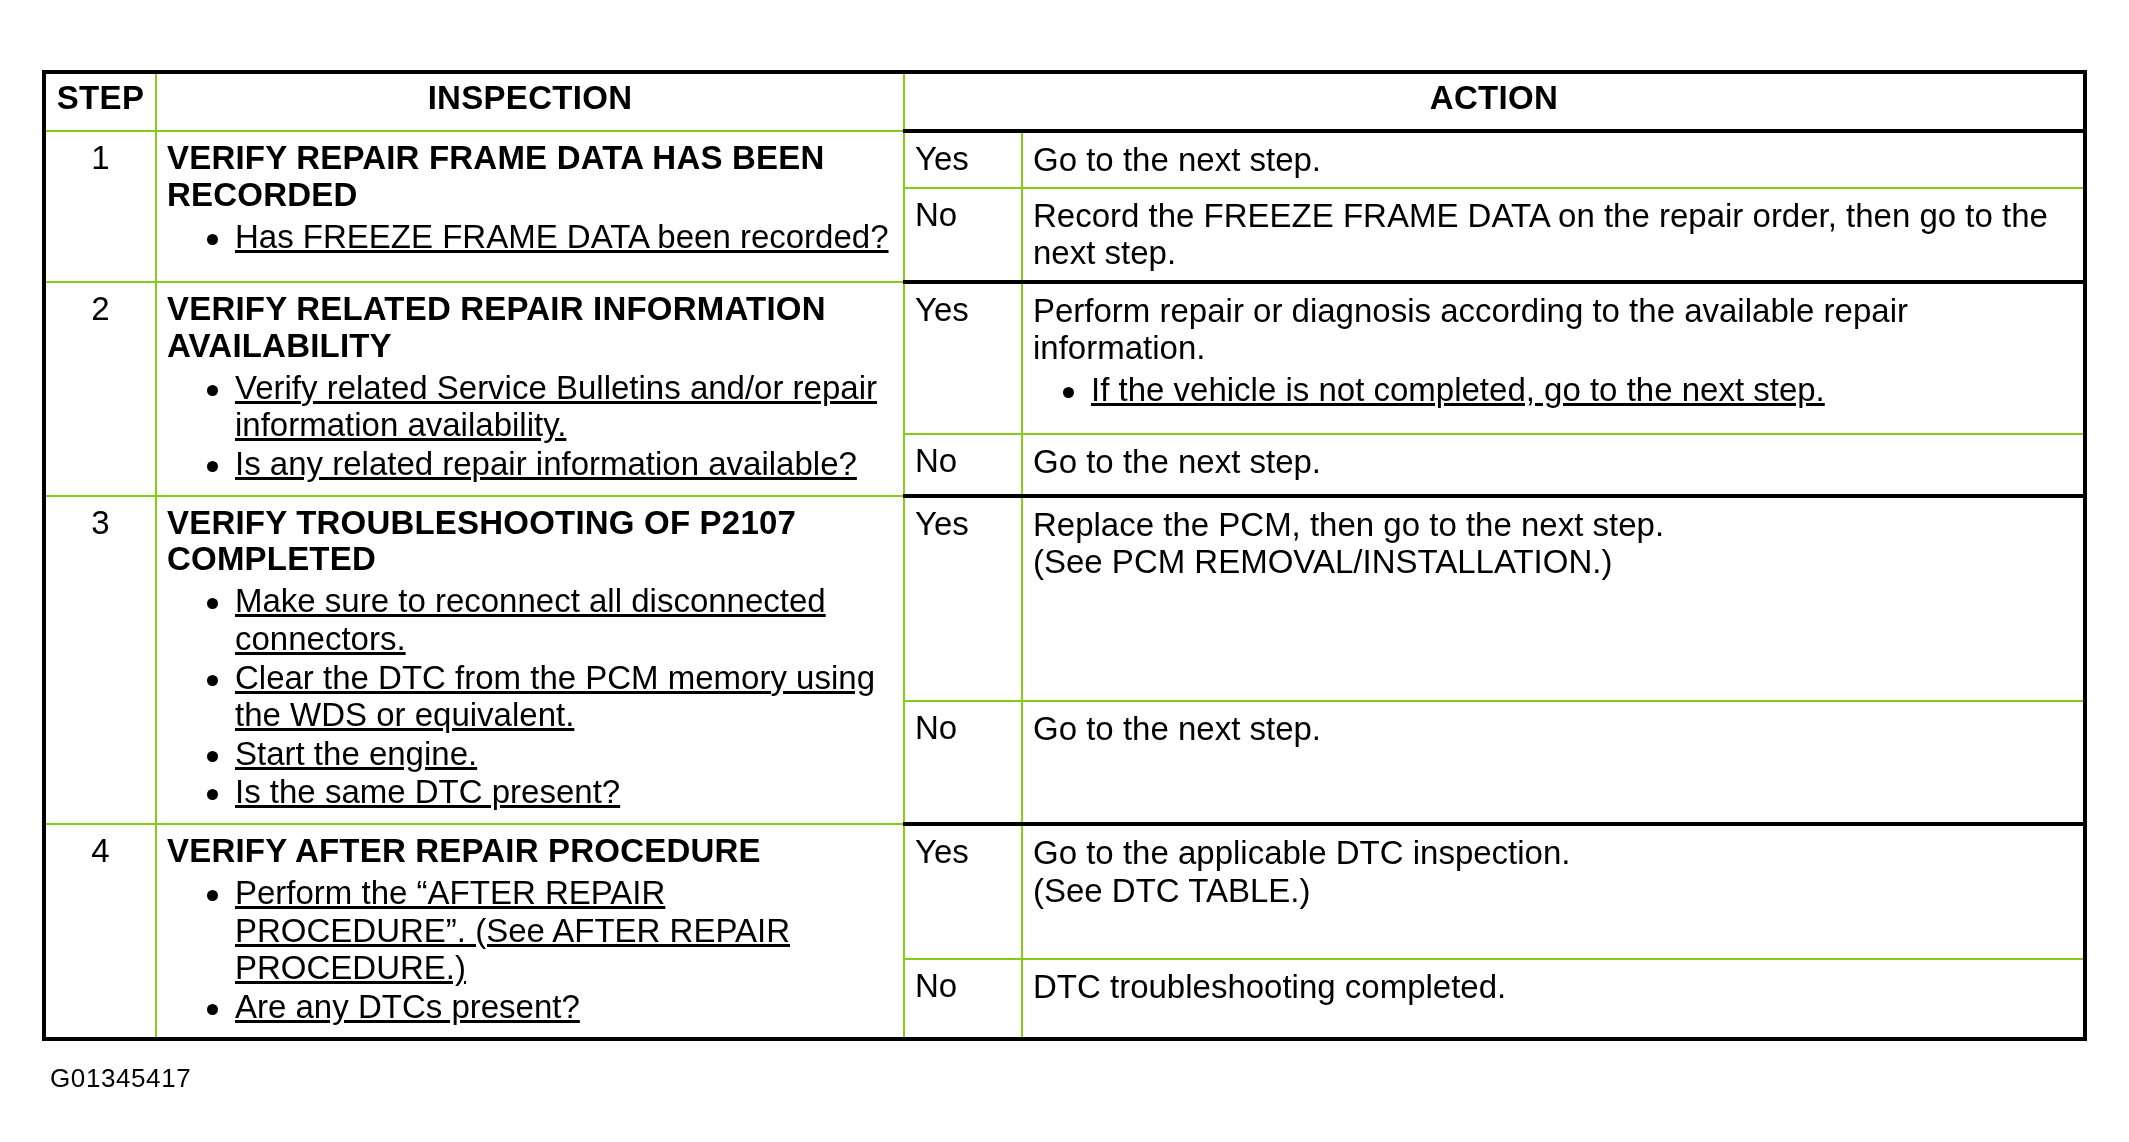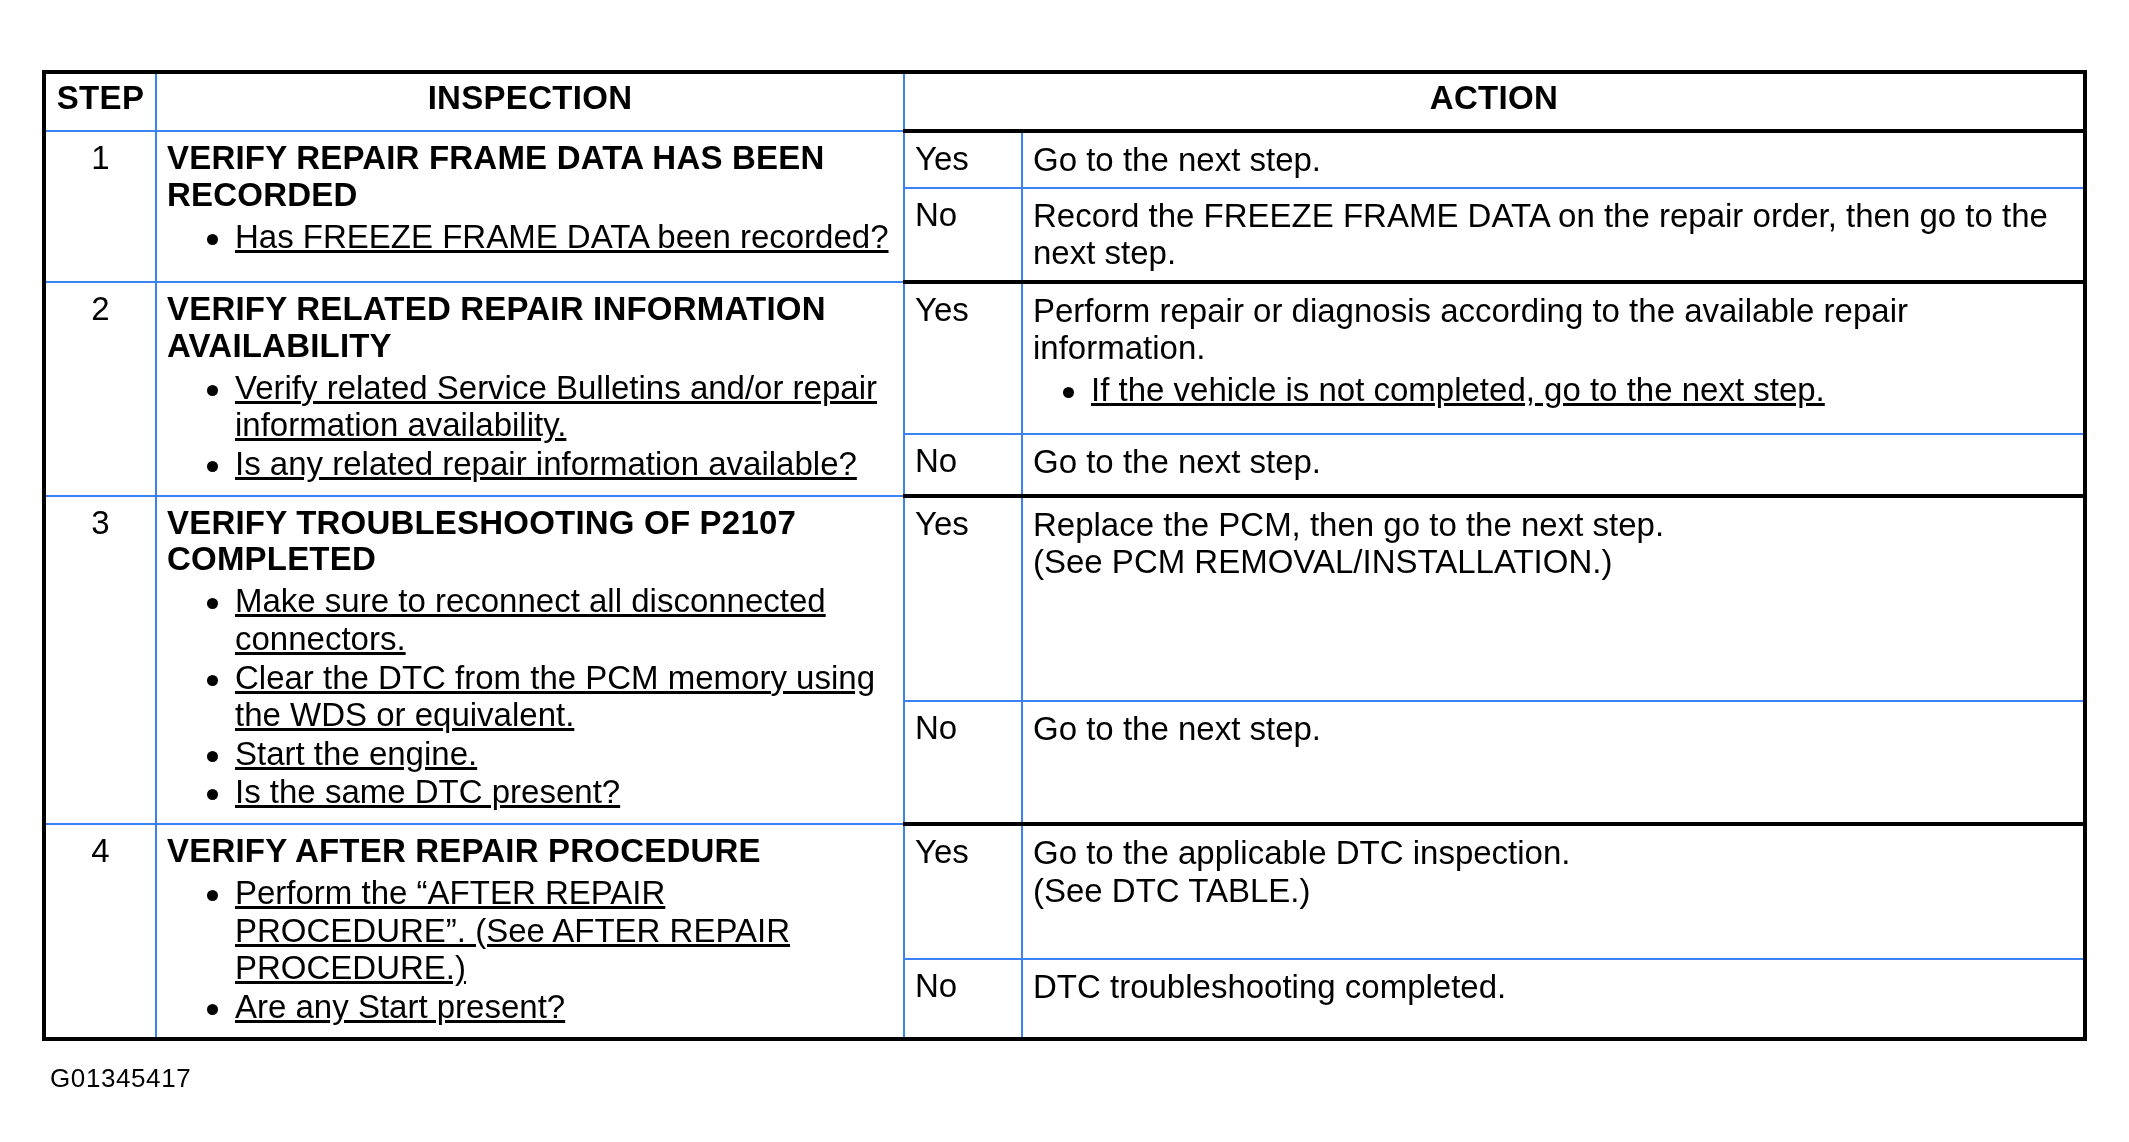--- a/index.html
+++ b/index.html
@@ -21,21 +21,21 @@
     box-sizing: border-box;
     padding: 70px 0 0 42px;
   }
   table.dtc {
     border-collapse: collapse;
     table-layout: fixed;
     width: 2045px;
     background: #ffffff;
   }
   table.dtc, table.dtc th, table.dtc td {
-    border: 2px solid #3b82f6;
+    border: 2px solid #84cc16;
   }
   
   table.dtc {
     border: 4px solid #000000;
   }
   th, td {
     vertical-align: top;
     padding: 4px 10px 8px 10px;
     font-size: 31px;
     line-height: 1.12;
@@ -208,21 +208,21 @@
           <td class="action-cell">
             <span class="cont">Go to the next step.</span>
           </td>
         </tr>
         <tr class="section-start">
           <td class="step-cell" rowspan="2">4</td>
           <td class="insp-cell" rowspan="2">
             <div class="insp-title">VERIFY AFTER REPAIR PROCEDURE</div>
             <ul class="bul">
               <li>Perform the “AFTER REPAIR PROCEDURE”. (See AFTER REPAIR PROCEDURE.)</li>
-              <li>Are any Start present?</li>
+              <li>Are any DTCs present?</li>
             </ul>
           </td>
           <td class="jdg-cell">Yes</td>
           <td class="action-cell">
             <span class="cont">Go to the applicable DTC inspection.</span>
             <span class="cont">(See DTC TABLE.)</span>
           </td>
         </tr>
         <tr>
           <td class="jdg-cell">No</td>

